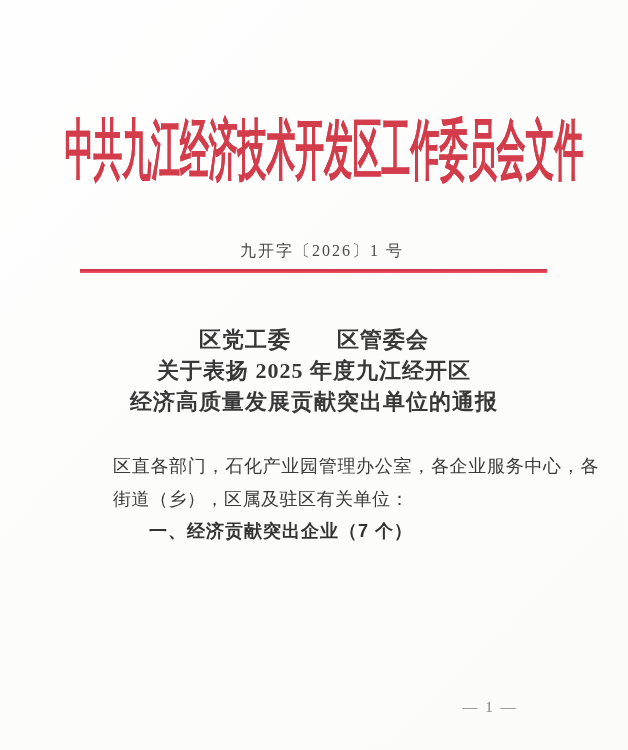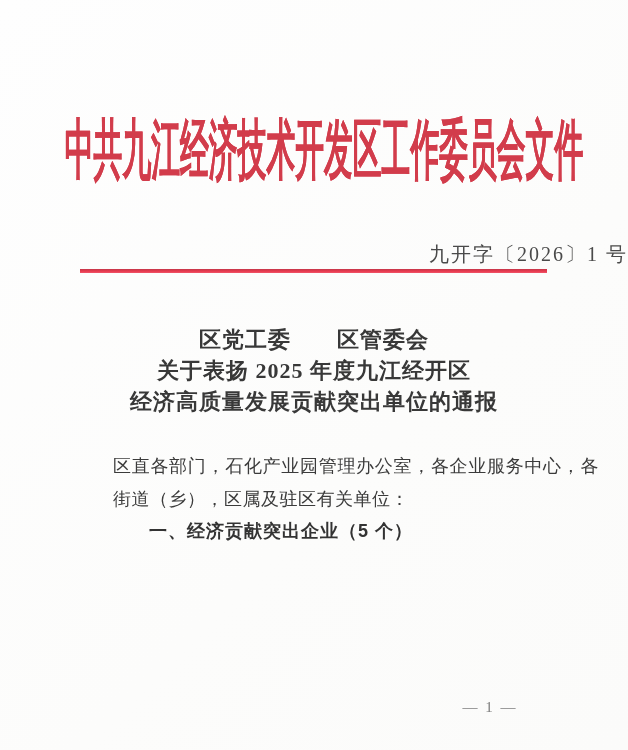--- a/index.html
+++ b/index.html
@@ -38,22 +38,22 @@
     transform: scale(0.80, 1.82);
     transform-origin: center center;
     text-shadow: 0 0 0.5px #d23c4b;
   }
   
   .doc-number {
     position: absolute;
     top: 241px;
     left: 16px;
     right: 0;
-    text-align: right;
-    font-size: 20px;
+    text-align: center;
+    font-size: 16px;
     color: #4a4a4a;
     letter-spacing: 2px;
   }
   
   .red-rule {
     position: absolute;
     top: 269px;
     left: 80px;
     width: 467px;
     height: 4px;
@@ -125,18 +125,18 @@
   <div class="red-rule"></div>
 
   <div class="doc-title">
     <div>区党工委　　区管委会</div>
     <div>关于表扬 2025 年度九江经开区</div>
     <div>经济高质量发展贡献突出单位的通报</div>
   </div>
 
   <div class="body-block">
     <p>区直各部门，石化产业园管理办公室，各企业服务中心，各街道（乡），区属及驻区有关单位：</p>
-    <p class="section-heading">一、经济贡献突出企业（5 个）</p>
+    <p class="section-heading">一、经济贡献突出企业（7 个）</p>
   </div>
 
   <div class="page-number">— 1 —</div>
 
 </div>
 
 </body></html>

